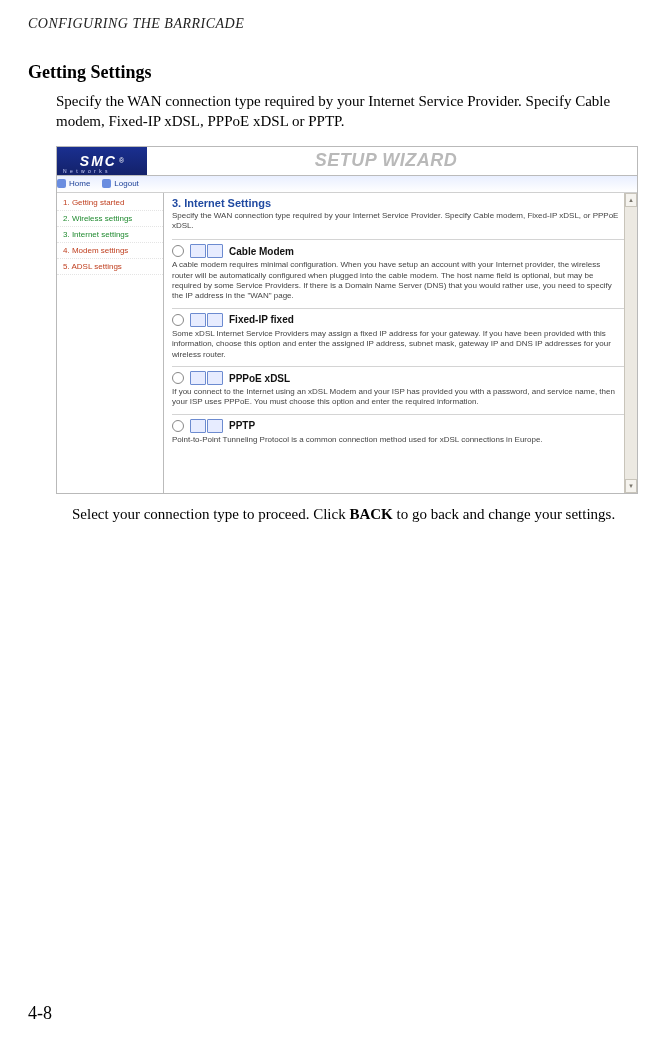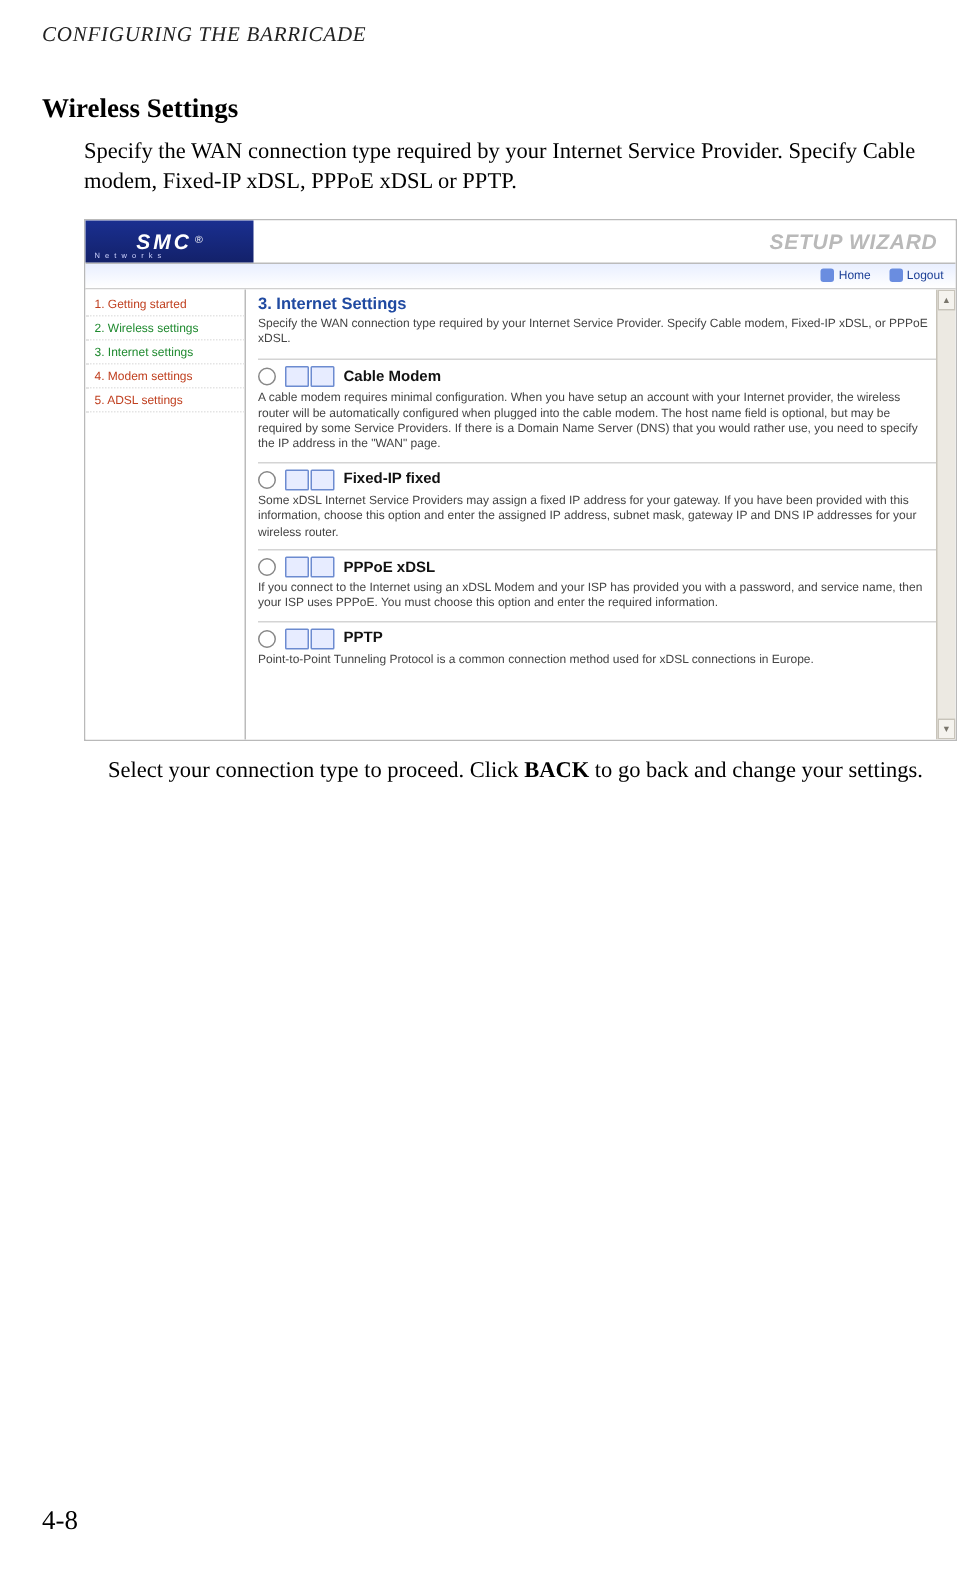--- a/index.html
+++ b/index.html
@@ -60,21 +60,21 @@
   .shot-banner {
     display: flex;
     align-items: center;
     justify-content: space-between;
     background: #fff;
     border-bottom: 1px solid #bbb;
     height: 28px;
     padding: 0 6px 0 0;
   }
   .smc-logo {
-    width: 112px;
+    width: 90px;
     height: 28px;
     background: linear-gradient(#1a2f90,#13216a);
     color: #fff;
     font-family: Arial, sans-serif;
     position: relative;
     display: flex;
     align-items: center;
     justify-content: center;
   }
   .smc-text {
@@ -91,31 +91,30 @@
     letter-spacing: 1px;
     color: #cfd4ff;
   }
   .smc-reg {
     font-size: 7px;
     vertical-align: top;
     margin-left: 2px;
   }
   .banner-title {
     flex: 1;
-    text-align: right;
-    font-size: 14px;
+    text-align: center;
+    font-size: 18px;
     font-weight: bold;
     font-style: italic;
     color: #b9b9b9;
     padding-right: 6px;
     letter-spacing: 0.5px;
   }
   .topbar {
     display: flex;
-    justify-content: flex-end;
     align-items: center;
     height: 16px;
     padding-right: 8px;
     background: linear-gradient(#e9efff, #fff);
     border-bottom: 1px solid #d0d0d0;
     gap: 12px;
   }
   .topbar-item {
     font-size: 8px;
     color: #1b3f97;
@@ -220,21 +219,21 @@
     line-height: 1.3;
     margin: 2px 4px 4px 0;
   }
 </style>
 </head>
 <body>
 
 <div class="page">
   <div class="running-head">CONFIGURING THE BARRICADE</div>
 
-  <div class="section-title">Wireless Settings</div>
+  <div class="section-title">Getting Settings</div>
 
   <div class="intro-para">Specify the WAN connection type required by your Internet Service Provider. Specify Cable modem, Fixed-IP xDSL, PPPoE xDSL or PPTP.</div>
 
   <div class="shot">
     <div class="shot-banner">
       <div class="smc-logo">
         <span class="smc-text">SMC</span>
           <span class="smc-reg">®</span>
         <span class="smc-sub">N e t w o r k s</span>
       </div>

